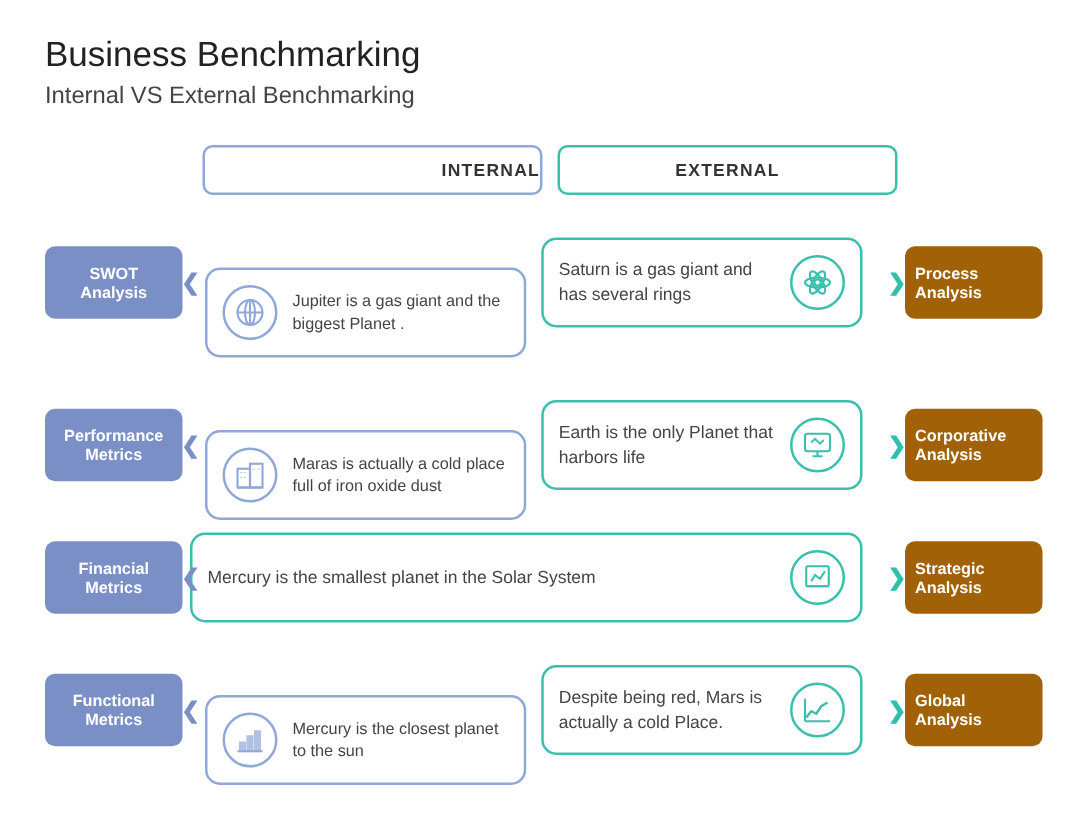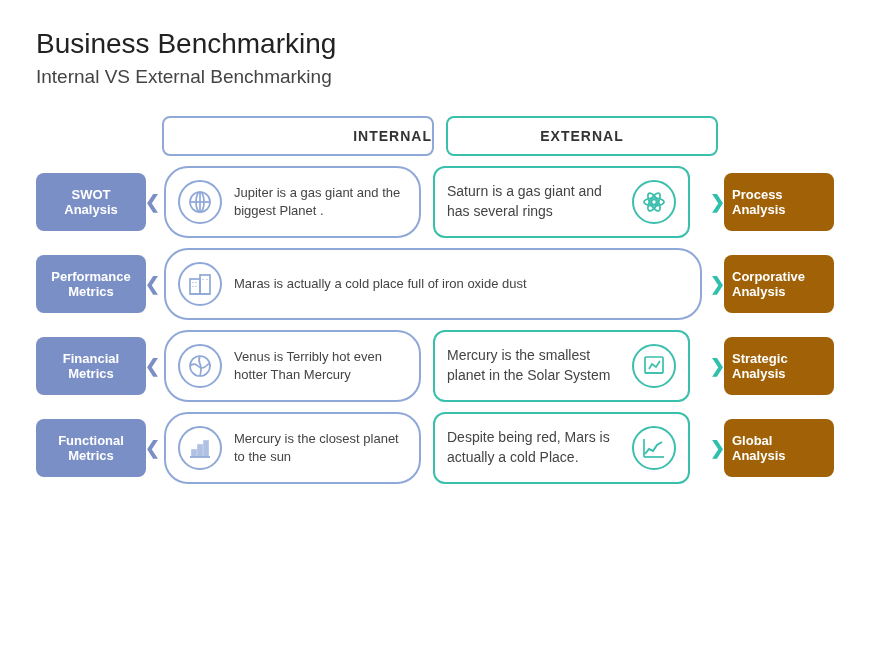--- a/index.html
+++ b/index.html
@@ -85,26 +85,27 @@
       font-weight: 700;
       z-index: 2;
     }
 
     
     .internal-cell {
       flex: 1;
       margin-left: 18px;
       margin-right: 6px;
       border: 2px solid #8fa8d8;
-      border-radius: 24px;
+      border-radius: 12px;
       display: flex;
       align-items: center;
       padding: 10px 12px;
       background: #fff;
       min-height: 72px;
+      margin-top: 48px;
     }
     .internal-cell .icon-wrap {
       width: 44px;
       min-width: 44px;
       height: 44px;
       border: 2px solid #8fa8d8;
       border-radius: 50%;
       display: flex;
       align-items: center;
       justify-content: center;
@@ -229,34 +230,35 @@
       <line x1="5" y1="10" x2="5" y2="10.5" stroke-width="2"></line>
       <line x1="8" y1="10" x2="8" y2="10.5" stroke-width="2"></line>
       <line x1="5" y1="14" x2="5" y2="14.5" stroke-width="2"></line>
       <line x1="8" y1="14" x2="8" y2="14.5" stroke-width="2"></line>
       <line x1="15" y1="7" x2="15" y2="7.5" stroke-width="2"></line>
       <line x1="19" y1="7" x2="19" y2="7.5" stroke-width="2"></line>
     </svg>
       </div>
       <div class="cell-text">Maras is actually a cold place full of iron oxide dust</div>
     </div>
+    <div class="external-cell">
+      <div class="cell-text">Earth is the only Planet that harbors life</div>
+      <div class="icon-wrap">
+        <svg width="24" height="24" viewBox="0 0 24 24" fill="none" stroke="#3bbfad" stroke-width="1.7">
+      <rect x="2" y="3" width="20" height="14" rx="2"></rect>
+      <line x1="8" y1="21" x2="16" y2="21"></line>
+      <line x1="12" y1="17" x2="12" y2="21"></line>
+      <polyline points="7,10 10,7 14,11 17,8" stroke="#3bbfad" stroke-width="1.5" fill="none"></polyline>
+    </svg>
+      </div>
+    </div>
     <div class="right-label">Corporative<br>Analysis</div>
   </div>
       <div class="data-row">
     <div class="left-label">Financial<br>Metrics</div>
-    <div class="internal-cell">
-      <div class="icon-wrap">
-        <svg width="24" height="24" viewBox="0 0 24 24" fill="none" stroke="#8fa8d8" stroke-width="1.7">
-      <circle cx="12" cy="12" r="10"></circle>
-      <path d="M2 12 Q6 8 10 12 Q14 16 18 12 Q22 8 22 12" fill="none"></path>
-      <path d="M12 2 Q10 6 12 10 Q14 14 12 22" fill="none"></path>
-    </svg>
-      </div>
-      <div class="cell-text">Venus is Terribly hot even hotter Than Mercury</div>
-    </div>
     <div class="external-cell">
       <div class="cell-text">Mercury is the smallest planet in the Solar System</div>
       <div class="icon-wrap">
         <svg width="24" height="24" viewBox="0 0 24 24" fill="none" stroke="#3bbfad" stroke-width="1.7">
       <rect x="3" y="3" width="18" height="16" rx="1"></rect>
       <polyline points="7,15 10,10 14,13 18,7" fill="none" stroke="#3bbfad" stroke-width="1.7"></polyline>
       <line x1="3" y1="19" x2="21" y2="19"></line>
     </svg>
       </div>
     </div>

